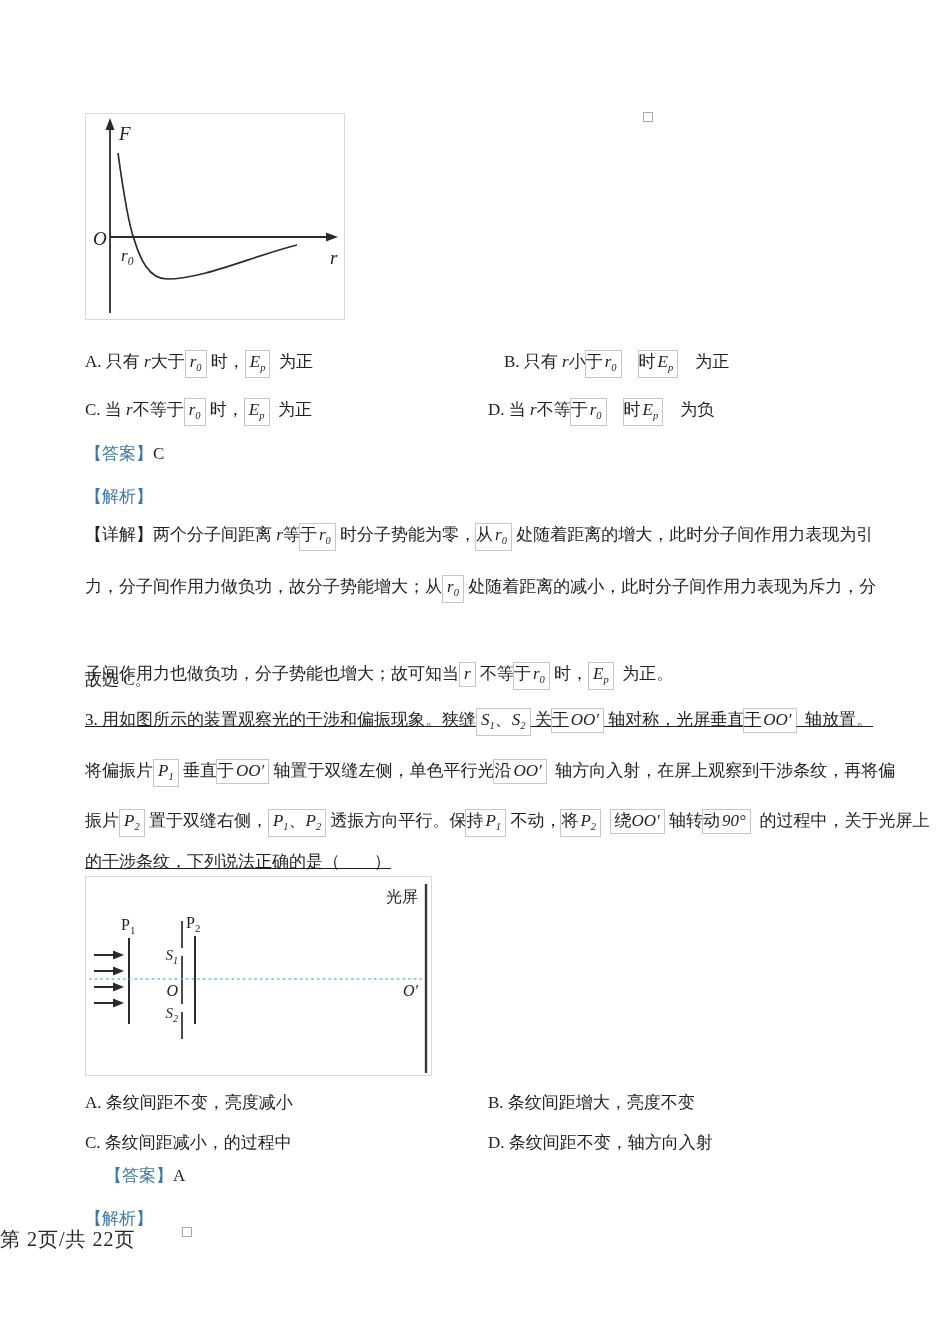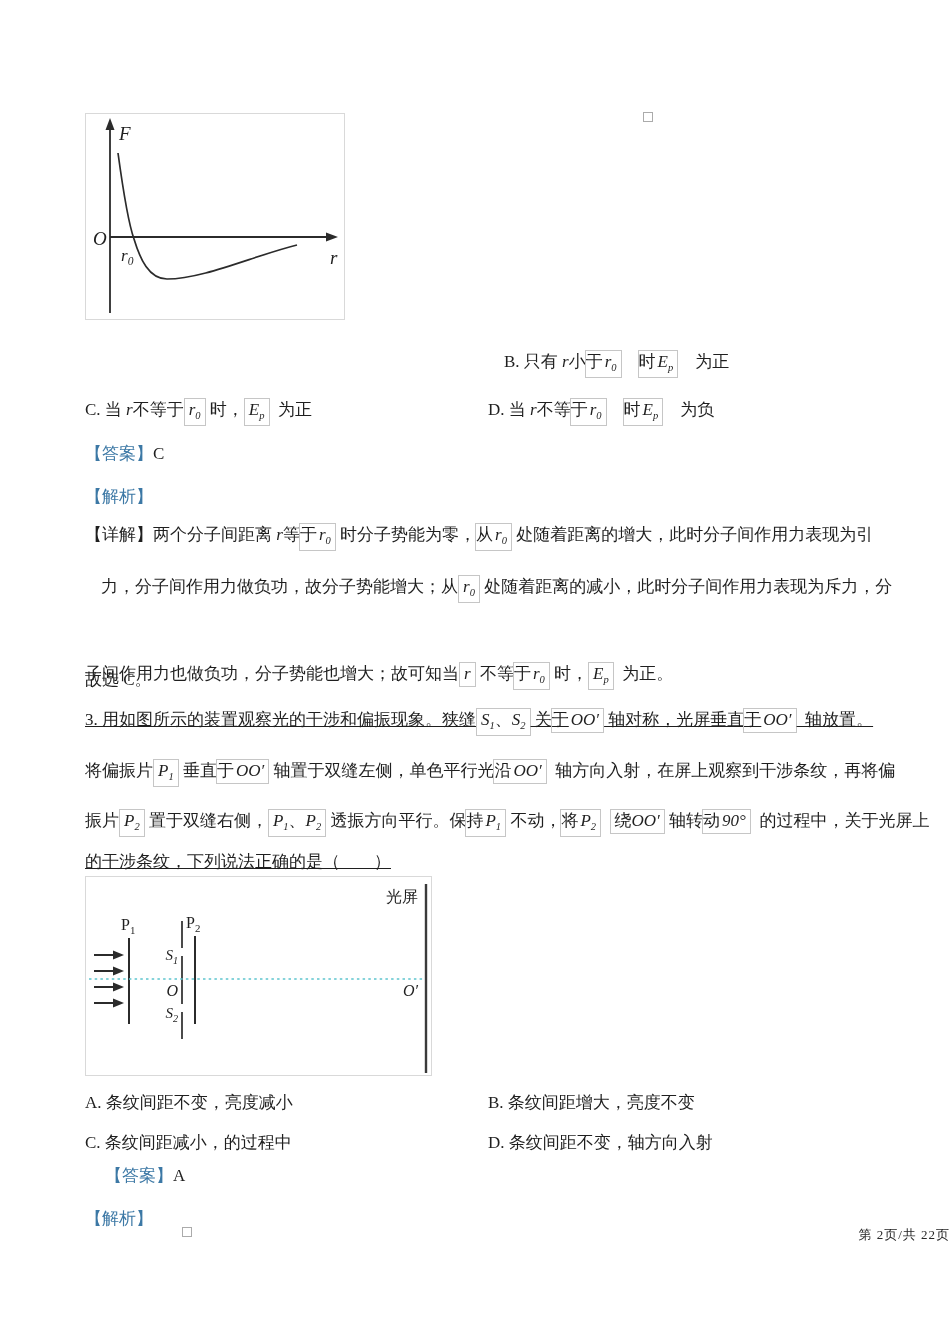--- a/index.html
+++ b/index.html
@@ -17,22 +17,22 @@
     padding:1px 4px 2px 4px; line-height:1.2; font-size:17px;
   }
   .fbox.ov{ margin-left:-18px; padding-left:19px; }
   .fbox i{ font-style:italic; }
   sub{ font-size:0.62em; }
   .blab{ color:var(--accent); }
   .marker{
     width:8px; height:8px; border:1px solid #ababab; background:#fff;
   }
   .footer{
-    position:absolute; left:0; top:1226px; width:950px; text-align:right;
-    font-size:13px; color:#262626; letter-spacing:1px;
+    position:absolute; left:0; top:1226px; width:950px; text-align:left;
+    font-size:20px; color:#262626; letter-spacing:1px;
   }
   svg text{ font-family:"Liberation Serif","DejaVu Serif",serif; fill:#1f1f1f; }
 </style>
 </head>
 <body>
 
 <div class="page">
 
   <div class="abs marker" style="left:643px; top:112px;"></div>
 
@@ -42,32 +42,33 @@
     <polygon points="25,5 20.5,17 29.5,17" fill="#2b2b2b"></polygon>
     <line x1="25" y1="124" x2="244" y2="124" stroke="#2b2b2b" stroke-width="1.8"></line>
     <polygon points="253,124 241,119.5 241,128.5" fill="#2b2b2b"></polygon>
     <path d="M 33 40 C 39 84 44 112 49 126 C 55 146 64 166 82 166 C 118 166 168 143 212 132" fill="none" stroke="#2b2b2b" stroke-width="1.7"></path>
     <text x="34" y="27" font-size="19" font-style="italic"><tspan>F</tspan></text>
     <text x="8" y="132" font-size="19" font-style="italic"><tspan>O</tspan></text>
     <text x="36" y="148" font-size="17" font-style="italic"><tspan>r</tspan><tspan dy="4" font-size="68%">0</tspan></text>
     <text x="245" y="151" font-size="19" font-style="italic"><tspan>r</tspan></text>
   </svg>
 
+  <div class="abs line" style="left:85px; top:348px;">A. 只有 <i>r</i>大于<span class="fbox"><i>r</i><sub><i>0</i></sub></span> 时，<span class="fbox"><i>E</i><sub><i>p</i></sub></span> 为正</div>
   <div class="abs line" style="left:488px; top:348px;margin-left:16px;">B. 只有 <i>r</i>小于<span class="fbox ov"><i>r</i><sub><i>0</i></sub></span> 时<span class="fbox ov"><i>E</i><sub><i>p</i></sub></span> 为正</div>
   <div class="abs line" style="left:85px; top:396px;">C. 当 <i>r</i>不等于<span class="fbox"><i>r</i><sub><i>0</i></sub></span> 时，<span class="fbox"><i>E</i><sub><i>p</i></sub></span> 为正</div>
   <div class="abs line" style="left:488px; top:396px;">D. 当 <i>r</i>不等于<span class="fbox ov"><i>r</i><sub><i>0</i></sub></span> 时<span class="fbox ov"><i>E</i><sub><i>p</i></sub></span> 为负</div>
 
   <div class="abs line" style="left:85px; top:440px;">
     <span class="blab">【答案】</span><span>C</span>
   </div>
   <div class="abs line" style="left:85px; top:483px;">
     <span class="blab">【解析】</span>
   </div>
   <div class="abs line" style="left:85px; top:521px;">【详解】两个分子间距离 <i>r</i>等于<span class="fbox ov"><i>r</i><sub><i>0</i></sub></span> 时分子势能为零，从<span class="fbox ov"><i>r</i><sub><i>0</i></sub></span> 处随着距离的增大，此时分子间作用力表现为引</div>
-  <div class="abs line" style="left:85px; top:573px;margin-left:16px;">力，分子间作用力做负功，故分子势能增大；从<span class="fbox"><i>r</i><sub><i>0</i></sub></span> 处随着距离的减小，此时分子间作用力表现为斥力，分</div>
+  <div class="abs line" style="left:85px; top:573px;">力，分子间作用力做负功，故分子势能增大；从<span class="fbox"><i>r</i><sub><i>0</i></sub></span> 处随着距离的减小，此时分子间作用力表现为斥力，分</div>
   <div class="abs line" style="left:85px; top:647px;margin-top:13px;">子间作用力也做负功，分子势能也增大；故可知当<span class="fbox"><i>r</i></span> 不等于<span class="fbox ov"><i>r</i><sub><i>0</i></sub></span> 时，<span class="fbox"><i>E</i><sub><i>p</i></sub></span> 为正。</div>
   <div class="abs line" style="left:85px; top:666px;">故选 C。</div>
 
   <div class="abs line" style="left:85px; top:706px;text-decoration:underline;">3. 用如图所示的装置观察光的干涉和偏振现象。狭缝<span class="fbox"><i>S</i><sub><i>1</i></sub>、<i>S</i><sub><i>2</i></sub></span> 关于<span class="fbox ov"><i>OO′</i></span> 轴对称，光屏垂直于<span class="fbox ov"><i>OO′</i></span> 轴放置。</div>
   <div class="abs line" style="left:85px; top:757px;">将偏振片<span class="fbox"><i>P</i><sub><i>1</i></sub></span> 垂直于<span class="fbox ov"><i>OO′</i></span> 轴置于双缝左侧，单色平行光沿<span class="fbox ov"><i>OO′</i></span> 轴方向入射，在屏上观察到干涉条纹，再将偏</div>
   <div class="abs line" style="left:85px; top:807px;">振片<span class="fbox"><i>P</i><sub><i>2</i></sub></span> 置于双缝右侧，<span class="fbox"><i>P</i><sub><i>1</i></sub>、<i>P</i><sub><i>2</i></sub></span> 透振方向平行。保持<span class="fbox ov"><i>P</i><sub><i>1</i></sub></span> 不动，将<span class="fbox ov"><i>P</i><sub><i>2</i></sub></span> <span class="fbox">绕<i>OO′</i></span> 轴转动<span class="fbox ov"><i>90°</i></span> 的过程中，关于光屏上</div>
   <div class="abs line" style="left:85px; top:848px;text-decoration:underline;">的干涉条纹，下列说法正确的是（　　）</div>
 
   <svg class="abs" style="left:85px; top:876px;" width="347" height="200" viewBox="0 0 347 200">
     <rect x="0.5" y="0.5" width="346" height="199" fill="#ffffff" stroke="#d9d9d9"></rect>

